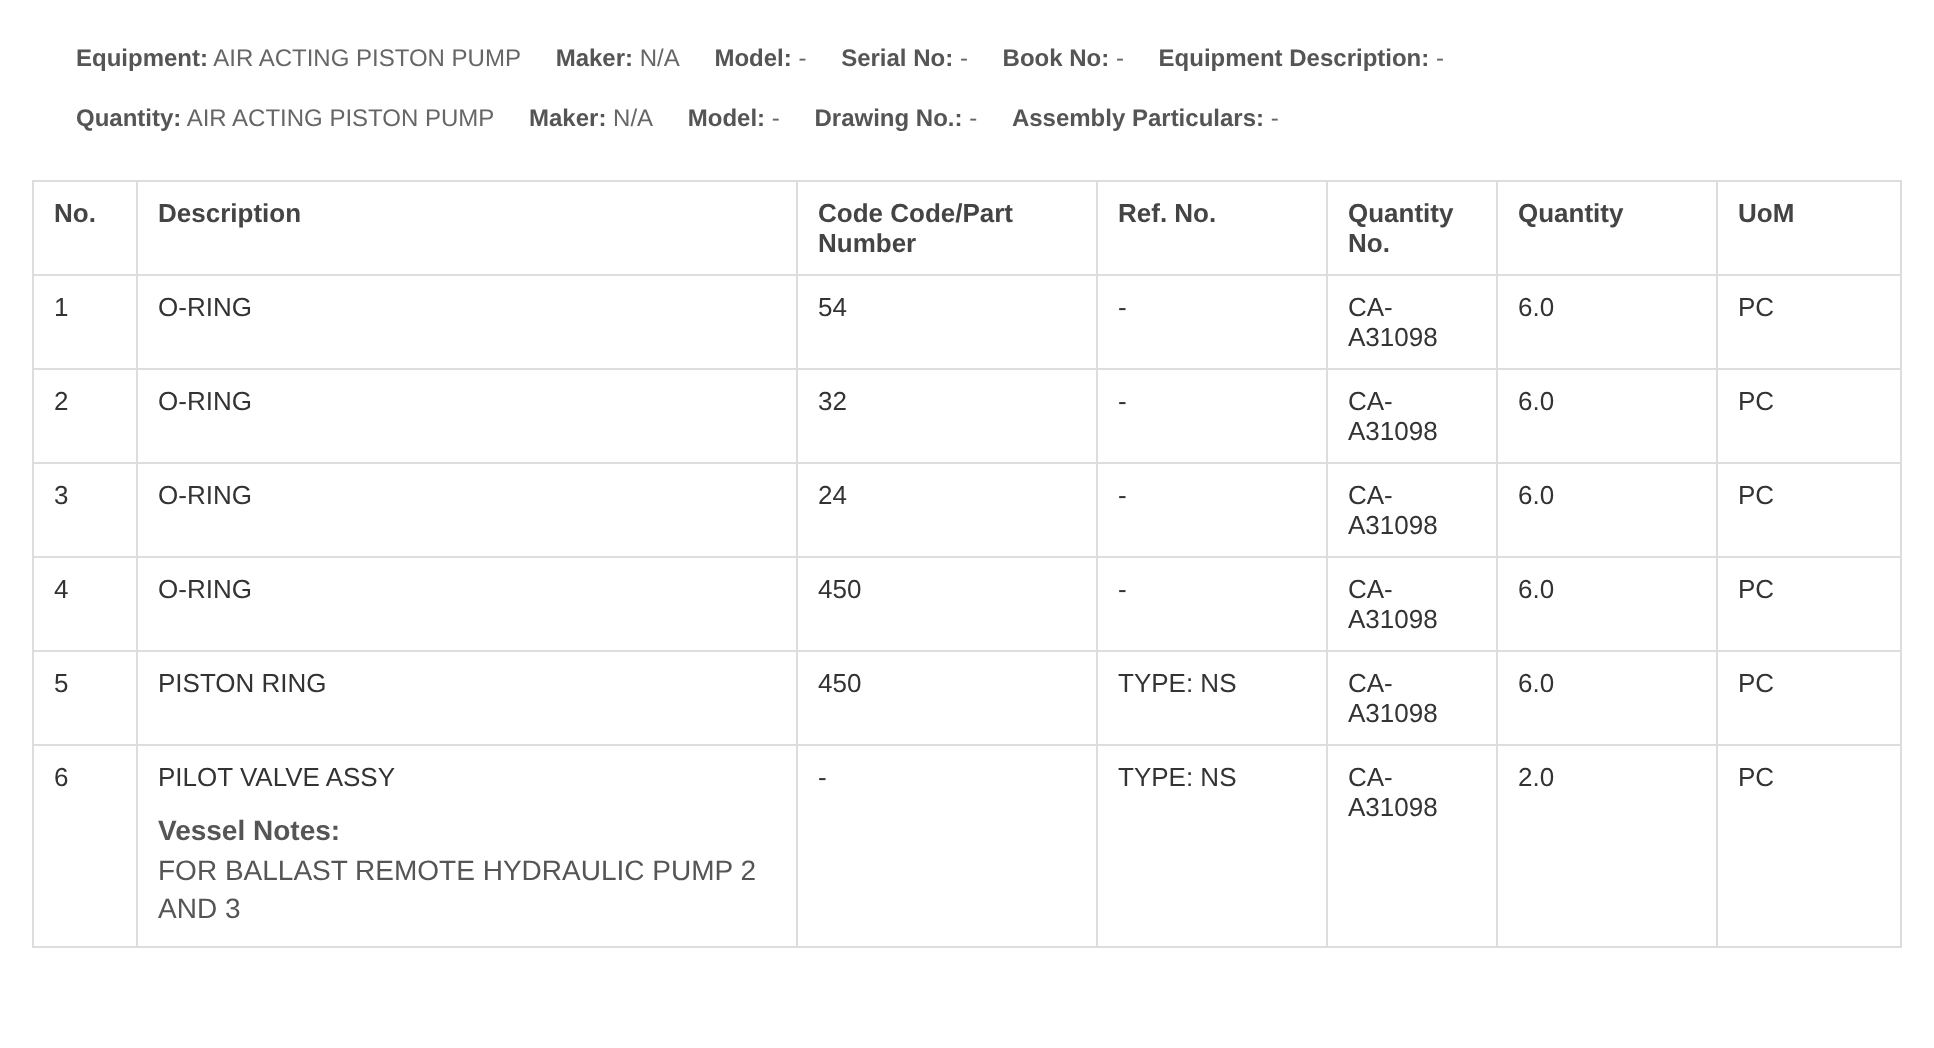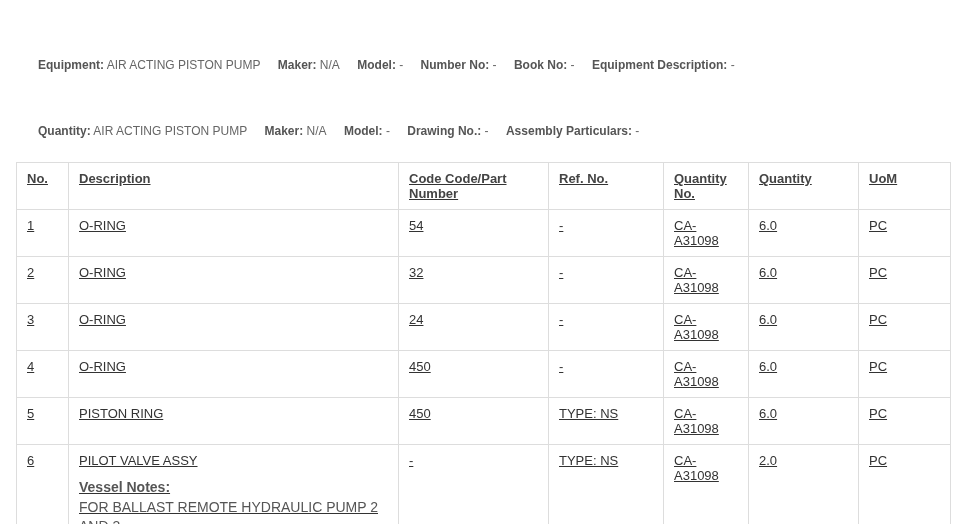--- a/index.html
+++ b/index.html
@@ -21,36 +21,34 @@
   .meta-row {
     margin: 4px 0 12px 0;
     font-size: 12px;
     color: #555;
     line-height: 1.5;
   }
   .meta-row .pair {
     display: inline-block;
     margin-right: 14px;
     white-space: nowrap;
-    margin-top: 36px;
   }
   .meta-row .pair .label {
     font-weight: bold;
     color: #555;
   }
   .meta-row .pair .value {
     color: #666;
   }
   table.parts {
     width: 100%;
     border-collapse: collapse;
     table-layout: fixed;
     font-size: 13px;
     color: #333;
-    text-decoration: underline;
   }
   table.parts th, table.parts td {
     border: 1px solid #ddd;
     padding: 8px 10px;
     vertical-align: top;
     text-align: left;
     word-wrap: break-word;
   }
   table.parts th {
     font-weight: bold;
@@ -79,21 +77,21 @@
 </head>
 <body>
 
 <div class="wrap">
 
   <div class="meta-block">
     <div class="meta-row">
       <span class="pair"><span class="label">Equipment:</span> <span class="value">AIR ACTING PISTON PUMP</span></span>
       <span class="pair"><span class="label">Maker:</span> <span class="value">N/A</span></span>
       <span class="pair"><span class="label">Model:</span> <span class="value">-</span></span>
-      <span class="pair"><span class="label">Number No:</span> <span class="value">-</span></span>
+      <span class="pair"><span class="label">Serial No:</span> <span class="value">-</span></span>
       <span class="pair"><span class="label">Book No:</span> <span class="value">-</span></span>
       <span class="pair"><span class="label">Equipment Description:</span> <span class="value">-</span></span>
     </div>
     <div class="meta-row">
       <span class="pair"><span class="label">Quantity:</span> <span class="value">AIR ACTING PISTON PUMP</span></span>
       <span class="pair"><span class="label">Maker:</span> <span class="value">N/A</span></span>
       <span class="pair"><span class="label">Model:</span> <span class="value">-</span></span>
       <span class="pair"><span class="label">Drawing No.:</span> <span class="value">-</span></span>
       <span class="pair"><span class="label">Assembly Particulars:</span> <span class="value">-</span></span>
     </div>

